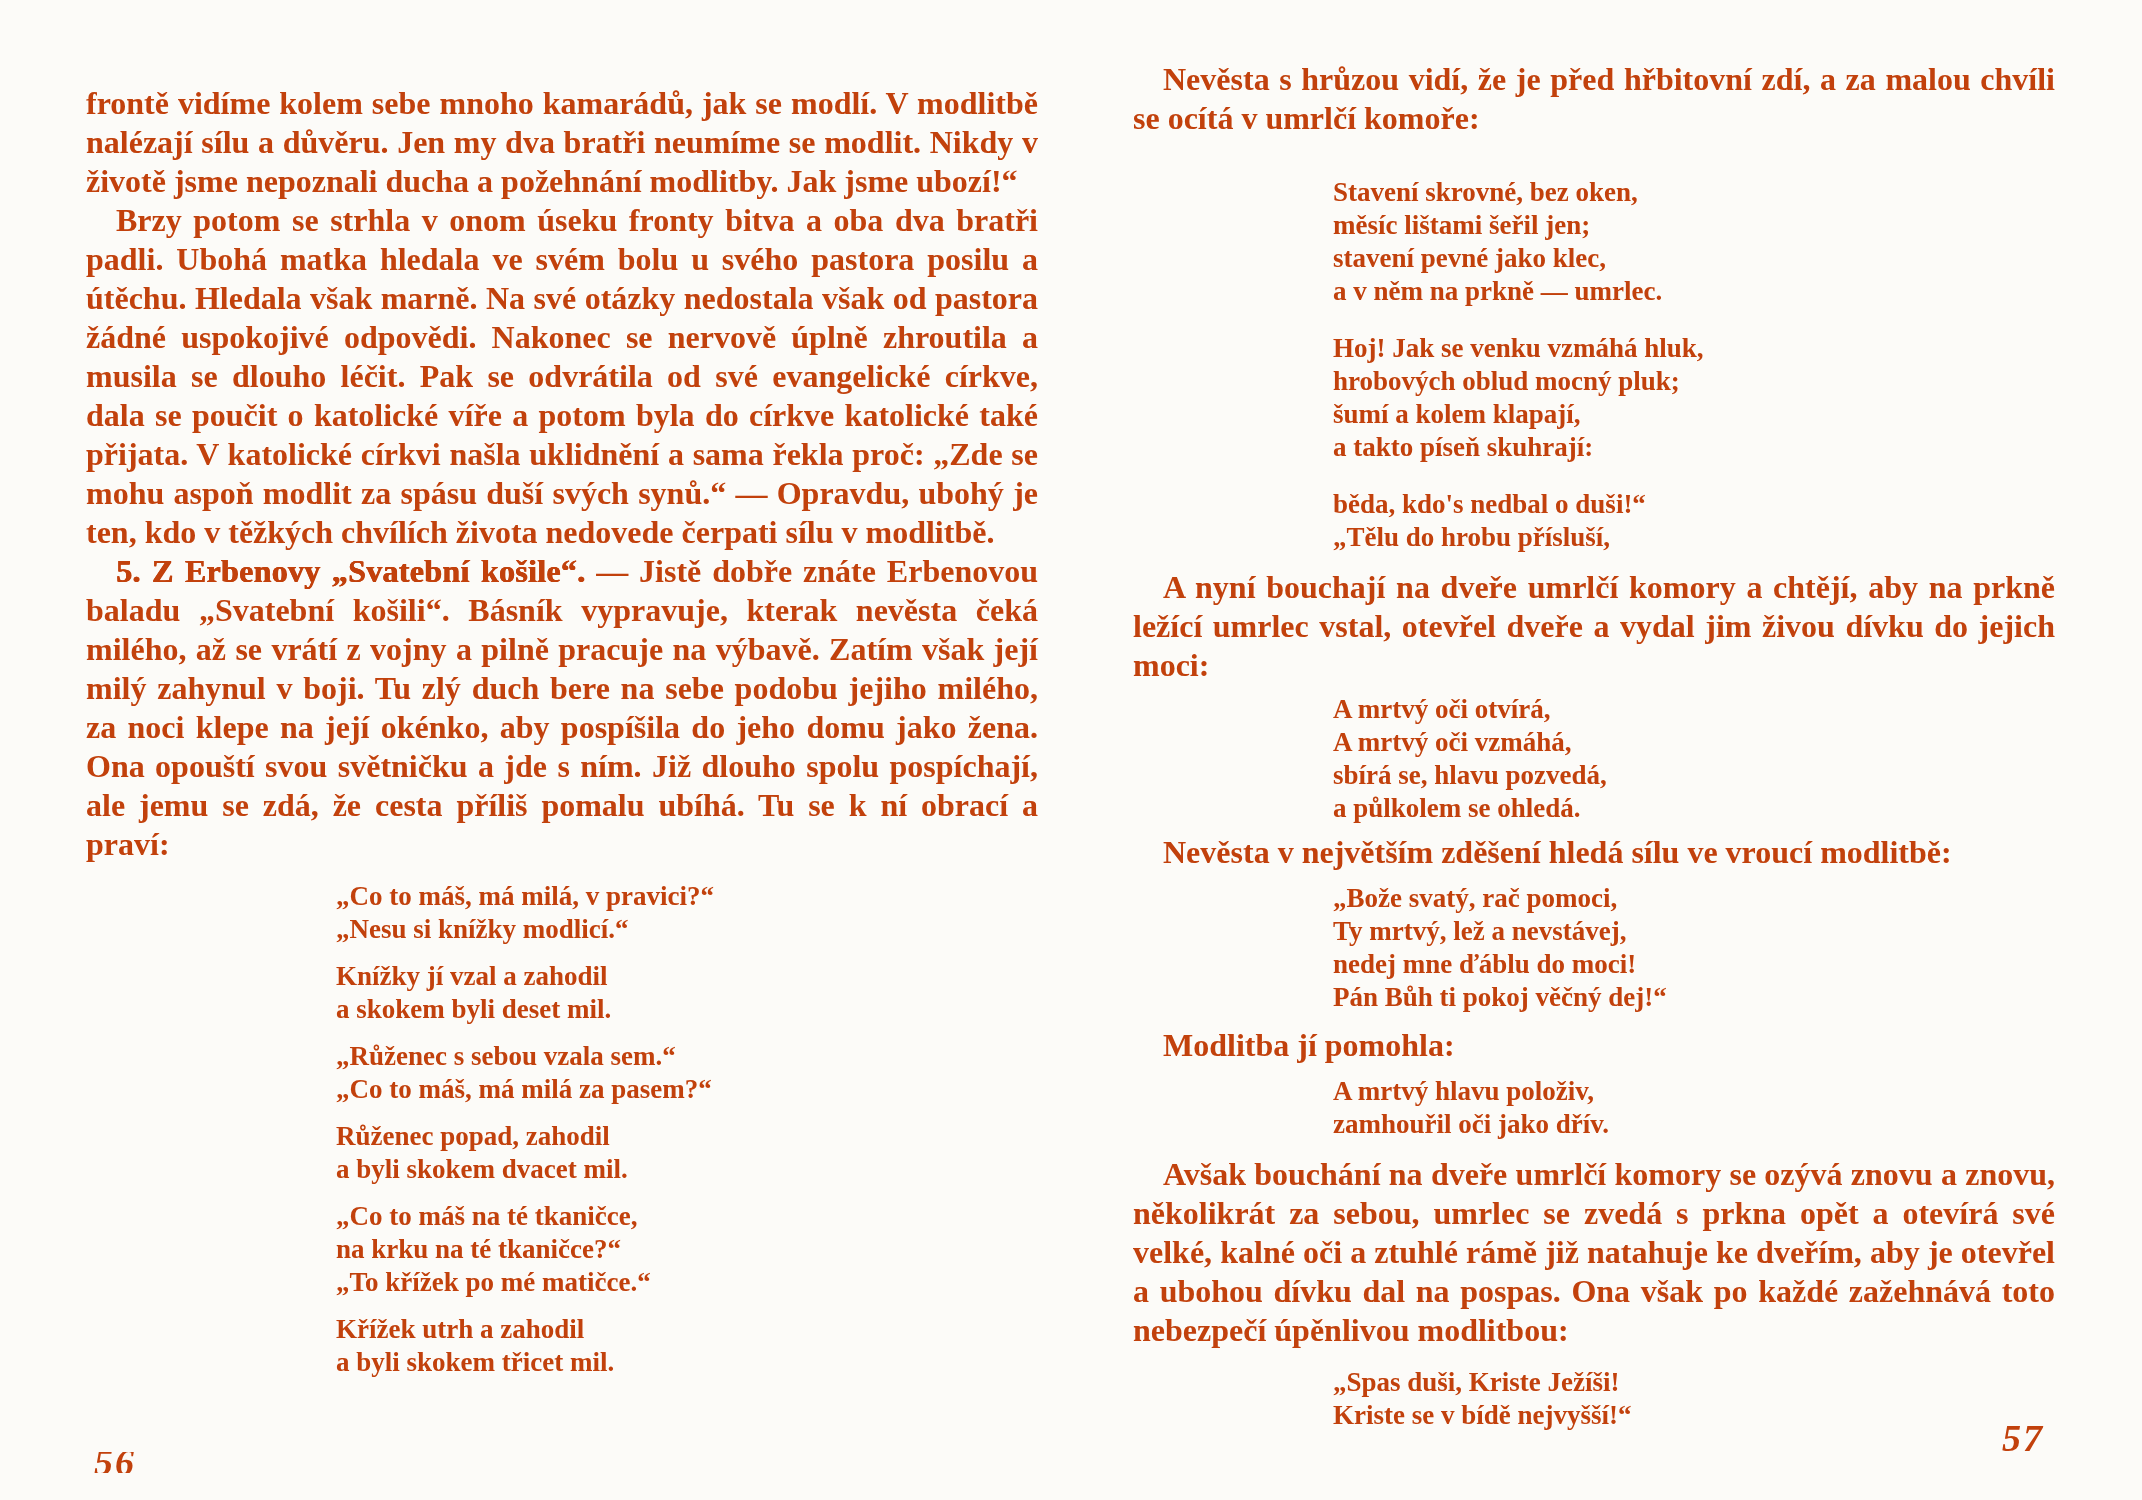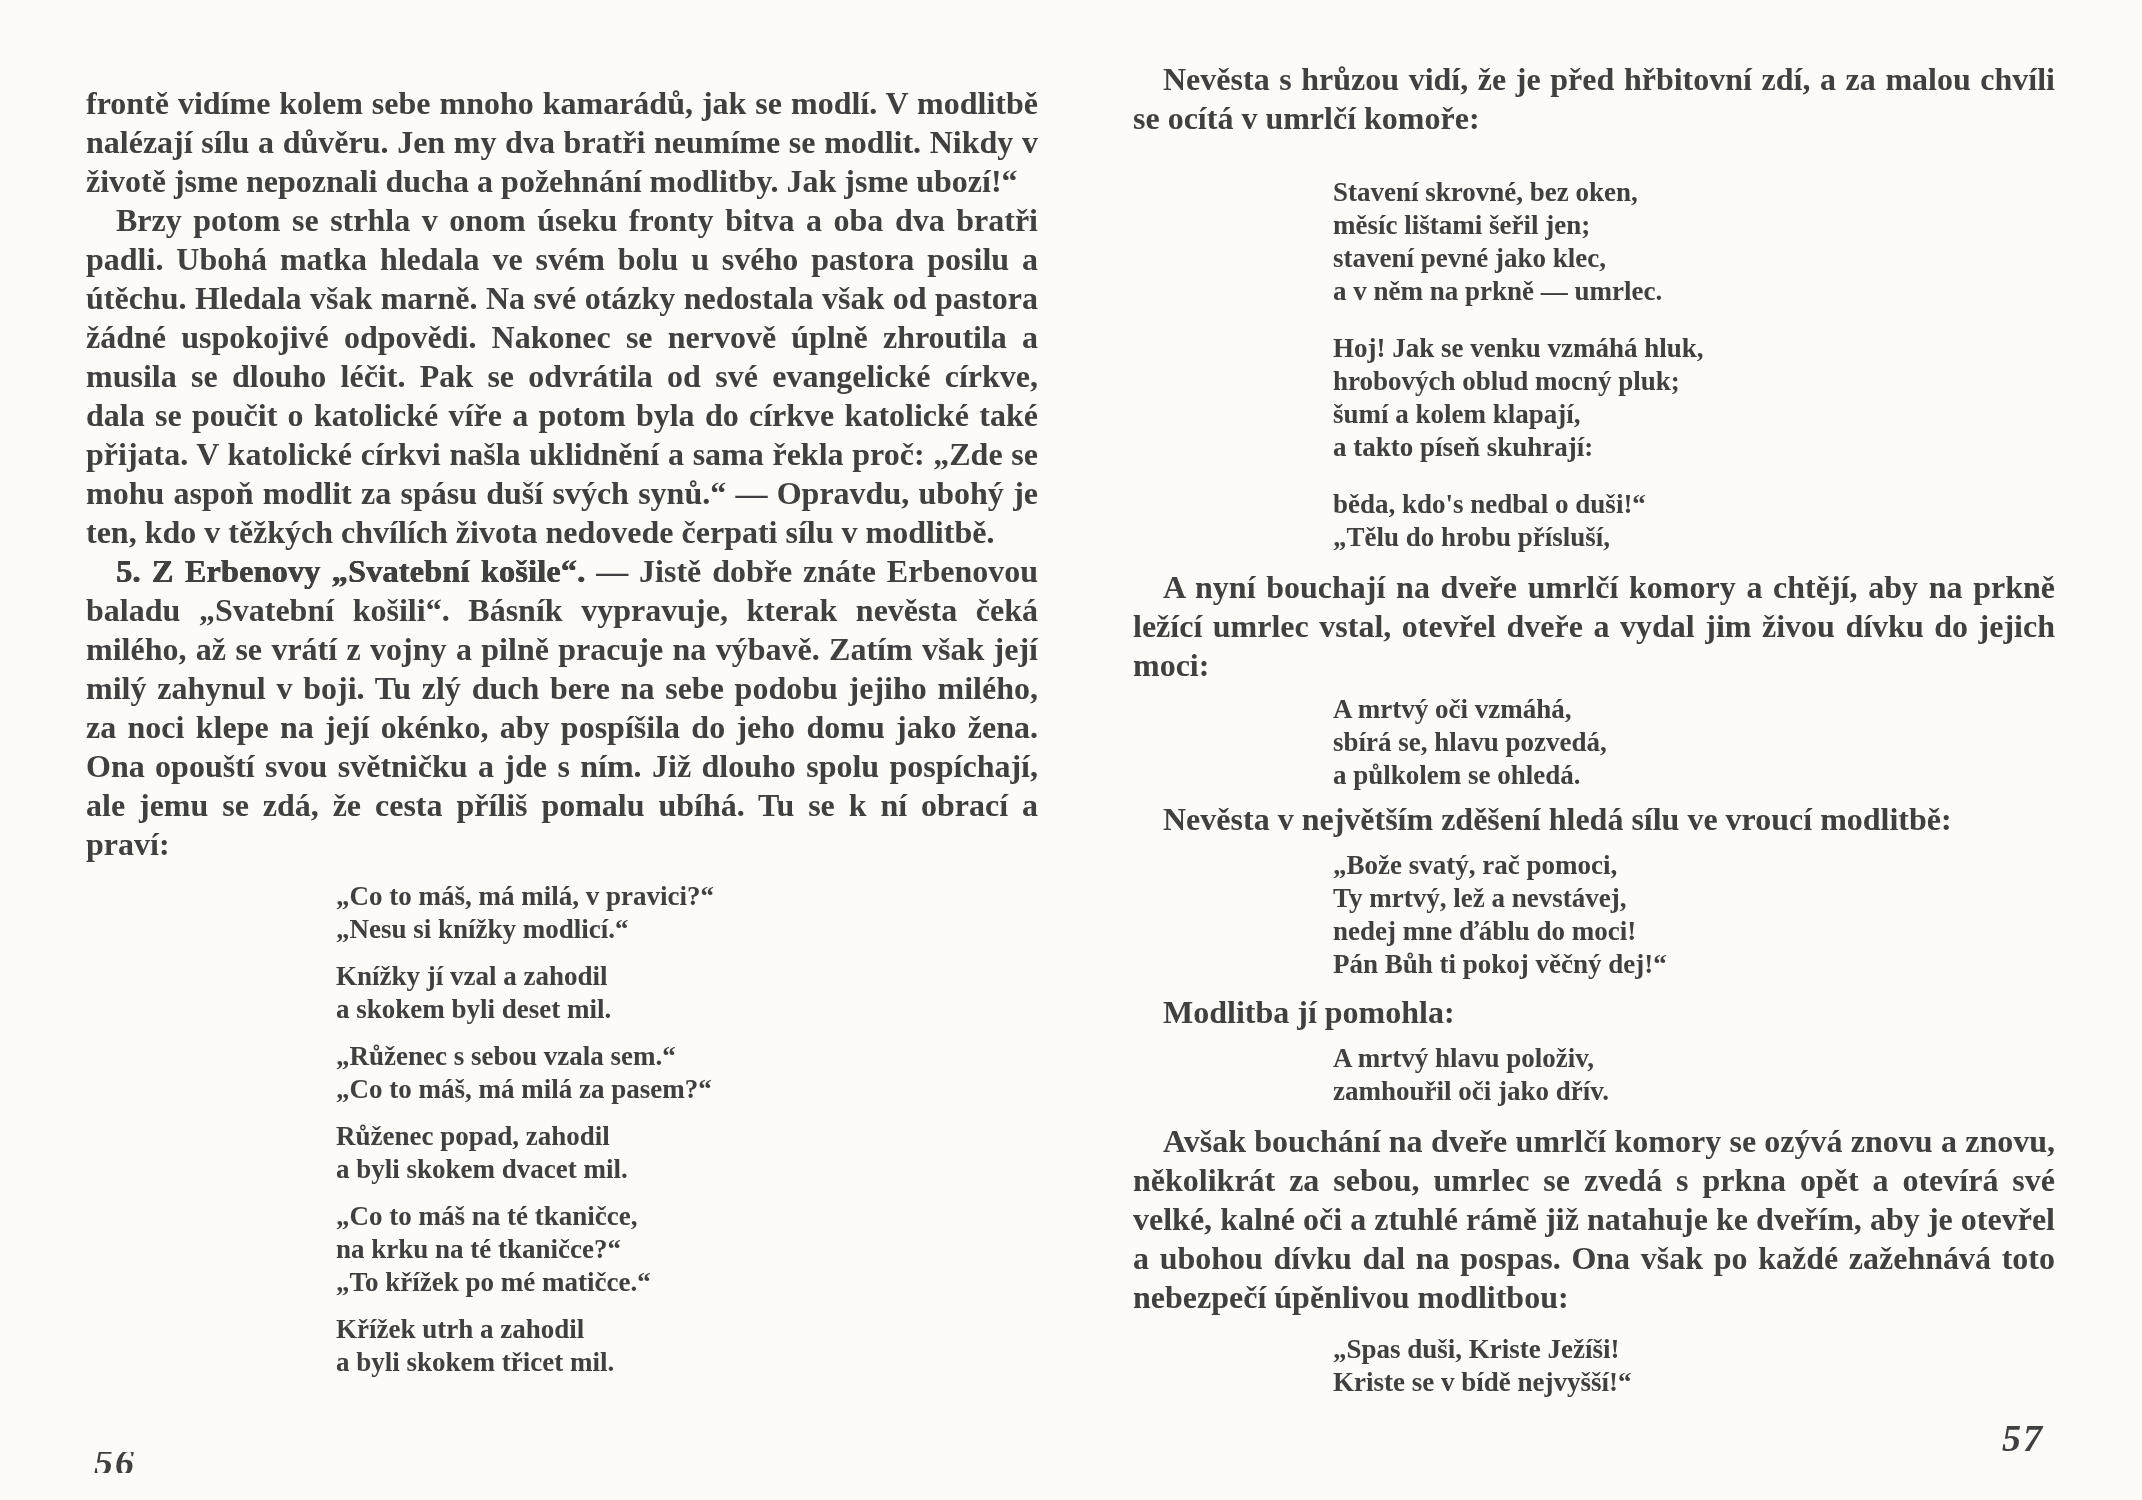--- a/index.html
+++ b/index.html
@@ -8,21 +8,21 @@
     background: #e8e8e6;
   }
   .page {
     position: relative;
     width: 2142px;
     height: 1500px;
     background: #fcfbf8;
     overflow: hidden;
     font-family: "Liberation Serif", "DejaVu Serif", serif;
     font-weight: 700;
-    color: #404040;
+    color: #c2410c;
   }
   .col { position: absolute; }
   .col-left  { left: 86px;  top: 84px; width: 952px; }
   .col-right { left: 1133px; top: 60px; width: 922px; }
 
   .para {
     font-size: 32px;
     line-height: 39px;
     text-align: justify;
     margin: 0;
@@ -138,20 +138,21 @@
       <div class="stanza">
           <div class="vline">běda, kdo's nedbal o duši!“</div>
           <div class="vline">„Tělu do hrobu přísluší,</div>
         </div>
     </div>
 
     <p class="para indent mt14">A nyní bouchají na dveře umrlčí komory a chtějí, aby na prkně ležící umrlec vstal, otevřel dveře a vydal jim živou dívku do jejich moci:</p>
 
     <div class="verse-group verse-group-right mt8">
       <div class="stanza">
+          <div class="vline">A mrtvý oči otvírá,</div>
           <div class="vline">A mrtvý oči vzmáhá,</div>
           <div class="vline">sbírá se, hlavu pozvedá,</div>
           <div class="vline">a půlkolem se ohledá.</div>
         </div>
     </div>
 
     <p class="para indent mt8">Nevěsta v největším zděšení hledá sílu ve vroucí modlitbě:</p>
 
     <div class="verse-group verse-group-right mt10">
       <div class="stanza">

